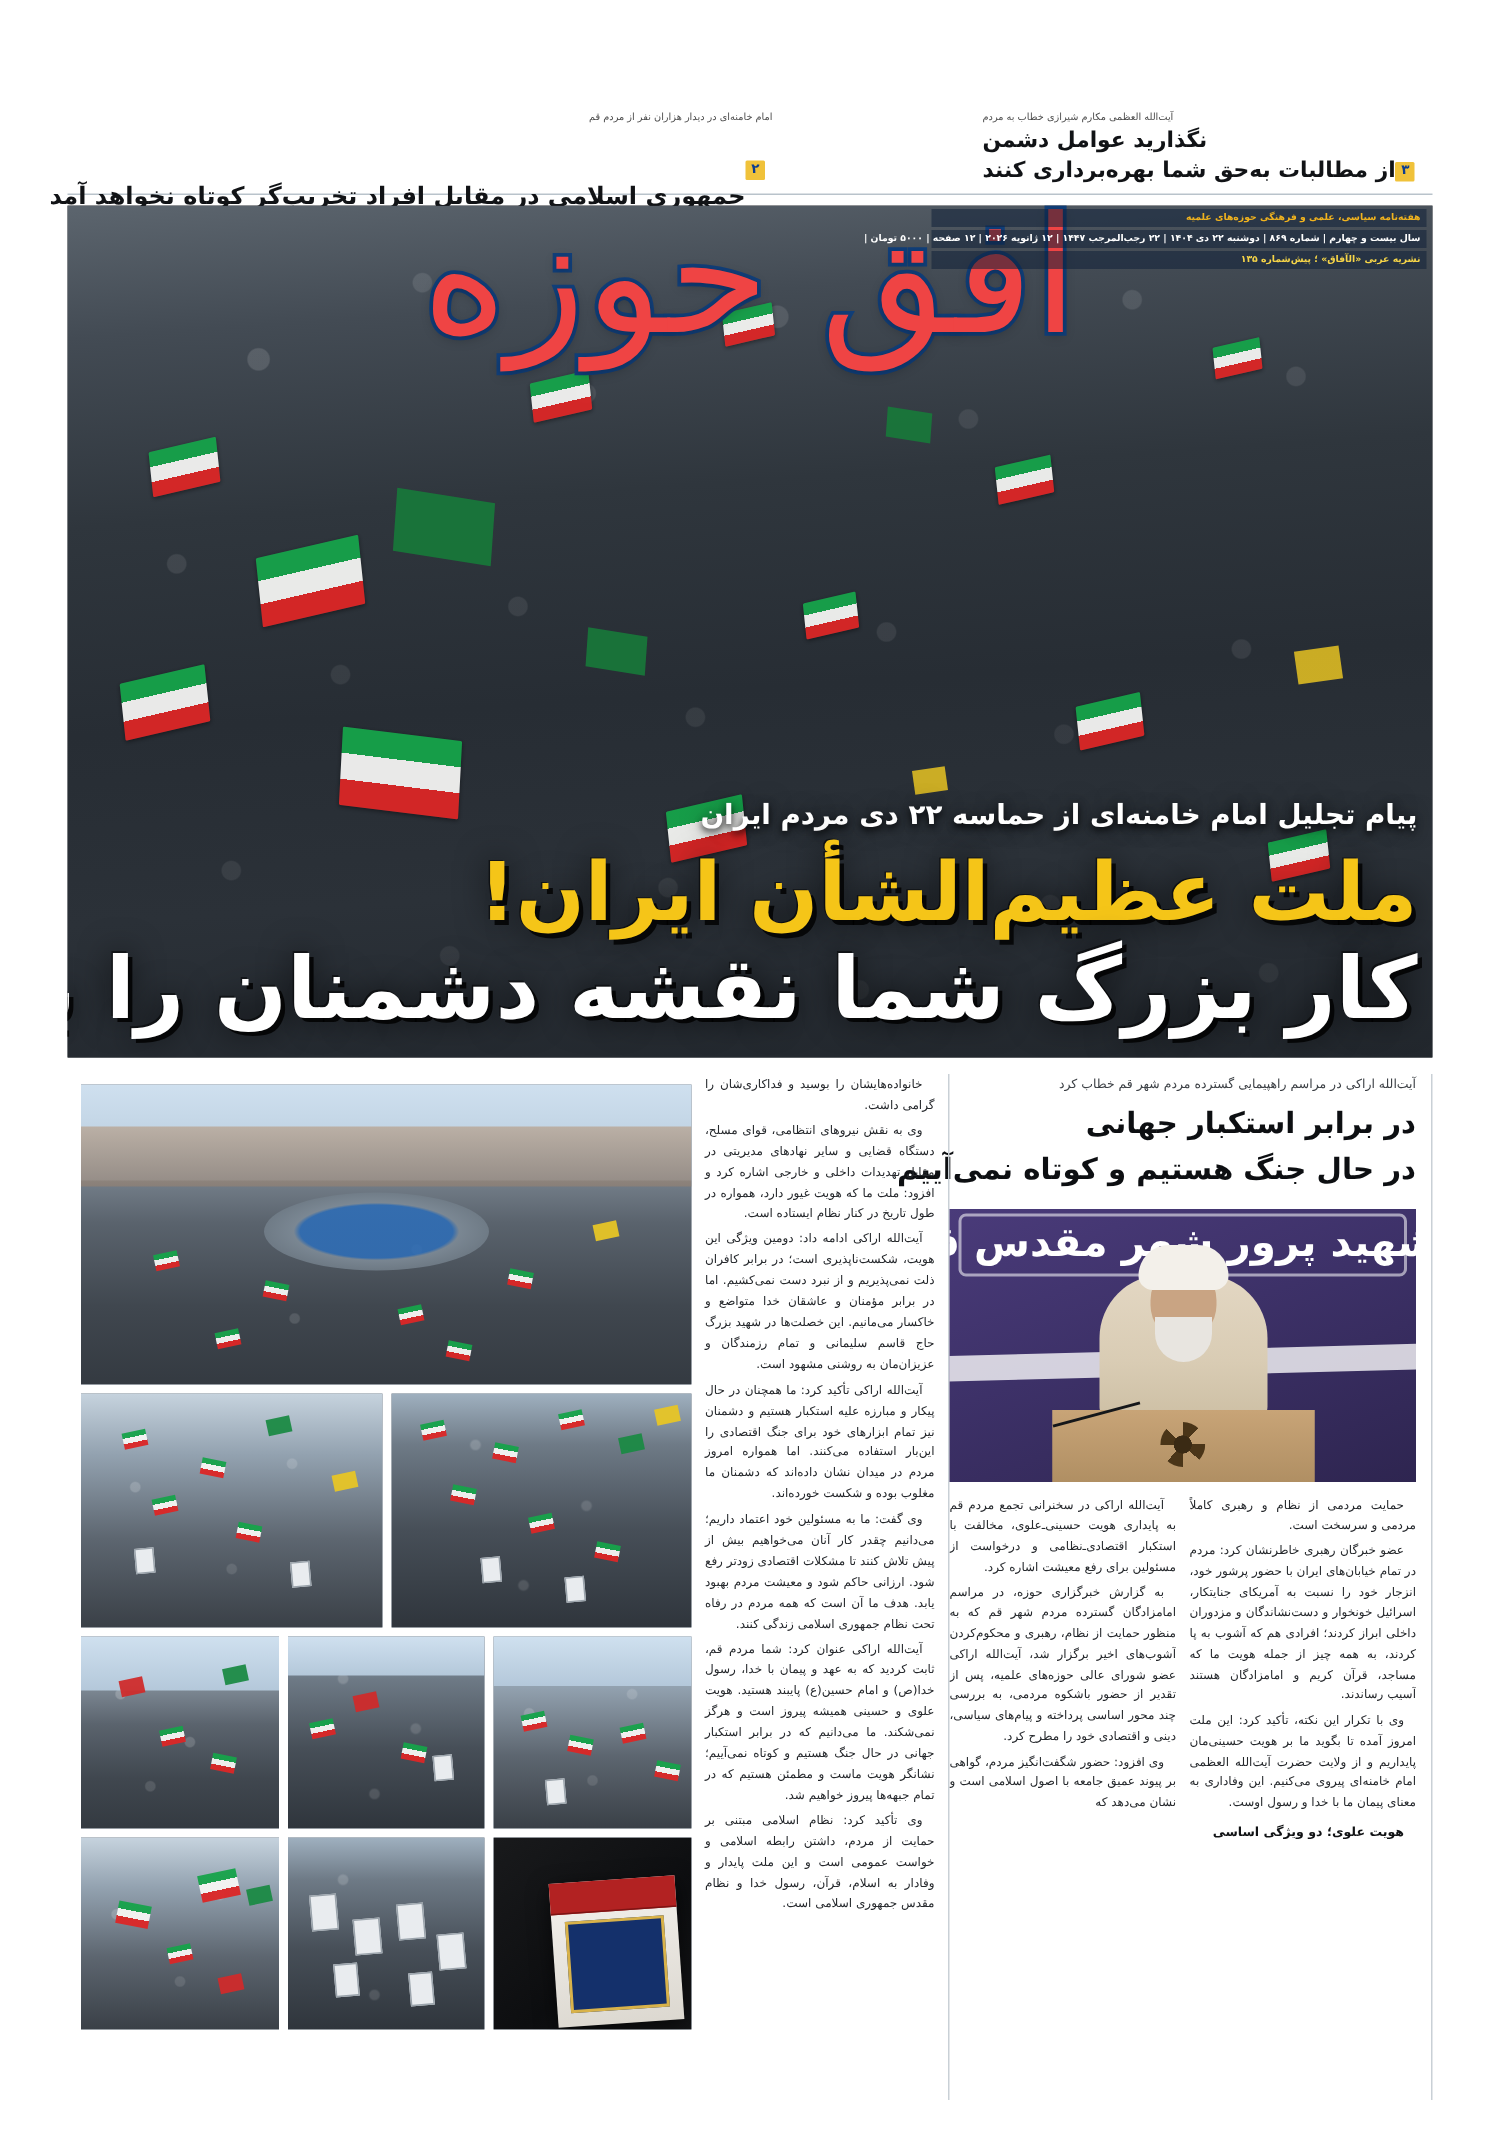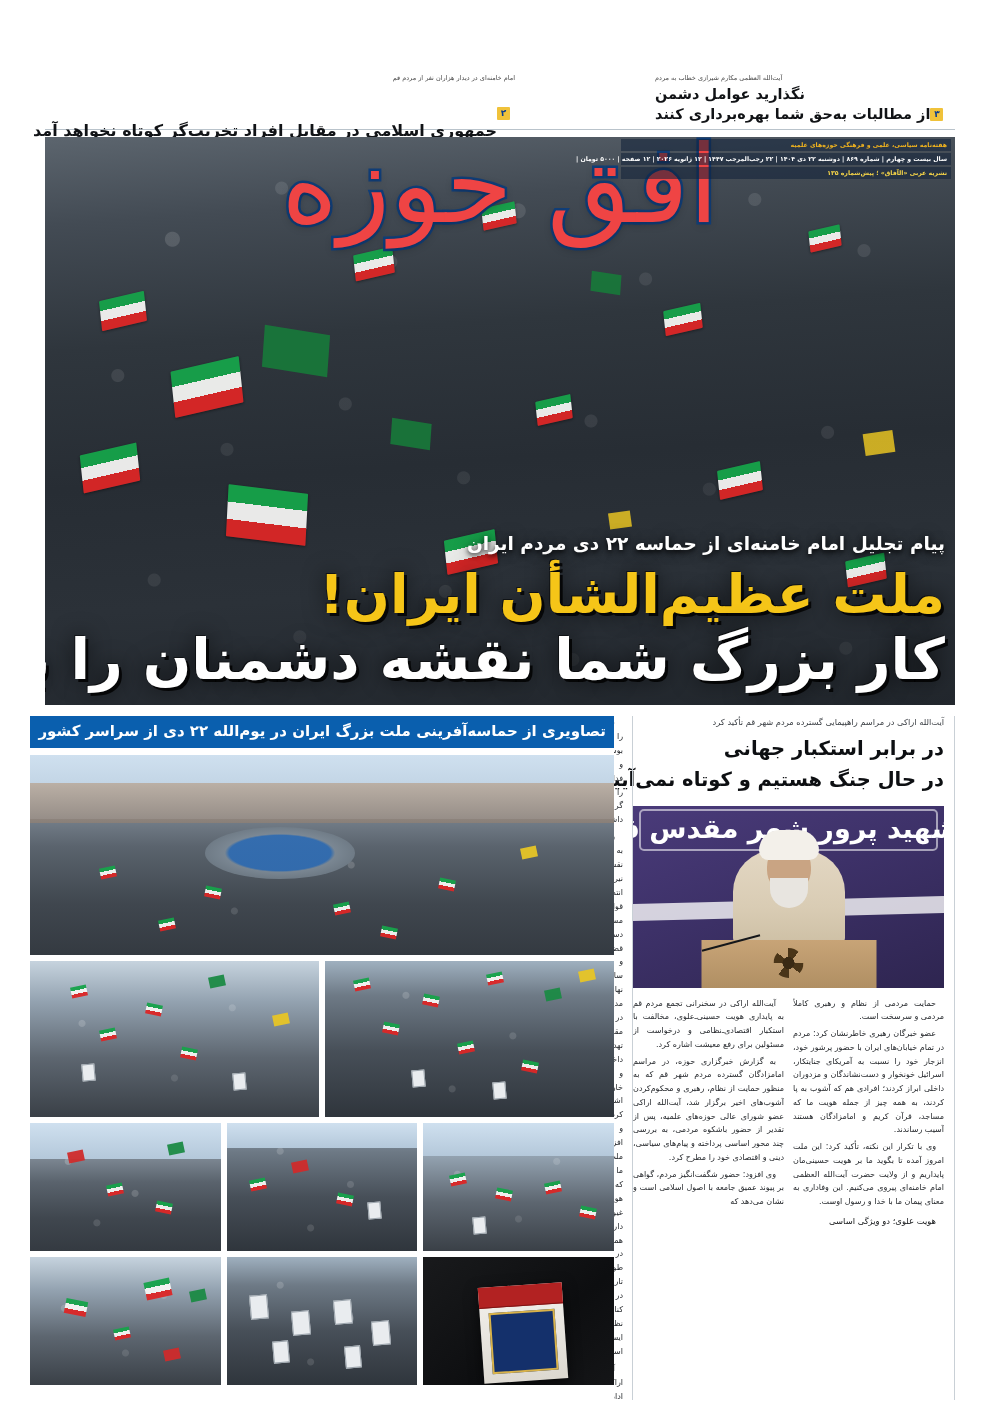--- a/index.html
+++ b/index.html
@@ -383,21 +383,21 @@
     font-size: 8px;
     line-height: 1.74;
     color: #25282c;
     text-align: justify;
     direction: rtl;
     overflow: hidden;
   }
   .col-mid p { margin-bottom: 3px; text-indent: 8px; }
   .sub-head {
     font-size: 8.4px;
-    font-weight: normal;
+    font-weight: bold;
     color: #101214;
     text-align: right;
     text-indent: 0;
     margin: 5px 0 2px;
   }
 
   
   .col-left {
     flex: 1;
     padding-inline-end: 9px;
@@ -561,21 +561,21 @@
     <div class="hero-headline">
       <div class="hero-kicker">پیام تجلیل امام خامنه‌ای از حماسه ۲۲ دی مردم ایران</div>
       <div class="hero-h1">ملت عظیم‌الشأن ایران!</div>
       <div class="hero-h2">کار بزرگ شما نقشه دشمنان را باطل کرد</div>
     </div>
   </div>
 
   <div class="lower">
 
     <div class="col-right">
-      <div class="art-kicker">آیت‌الله اراکی در مراسم راهپیمایی گسترده مردم شهر قم تأکید کرد</div>
+      <div class="art-kicker">آیت‌الله اراکی در مراسم راهپیمایی گسترده مردم شهر قم خطاب کرد</div>
       <div class="art-title">در برابر استکبار جهانی</div>
       <div class="art-title">در حال جنگ هستیم و کوتاه نمی‌آییم</div>
 
       <div class="speaker-photo">
         <div class="banner-swoosh"></div>
         <div class="banner-frame"></div>
         <div class="banner-text">شهید پرور شهر مقدس قم</div>
         <div class="mic-stand"></div>
         <div class="speaker-figure">
           <div class="speaker-head"></div>
@@ -604,21 +604,20 @@
       <p>خانواده‌هایشان را بوسید و فداکاری‌شان را گرامی داشت.</p>
       <p>وی به نقش نیروهای انتظامی، قوای مسلح، دستگاه قضایی و سایر نهادهای مدیریتی در مقابل تهدیدات داخلی و خارجی اشاره کرد و افزود: ملت ما که هویت غیور دارد، همواره در طول تاریخ در کنار نظام ایستاده است.</p>
       <p>آیت‌الله اراکی ادامه داد: دومین ویژگی این هویت، شکست‌ناپذیری است؛ در برابر کافران ذلت نمی‌پذیریم و از نبرد دست نمی‌کشیم. اما در برابر مؤمنان و عاشقان خدا متواضع و خاکسار می‌مانیم. این خصلت‌ها در شهید بزرگ حاج قاسم سلیمانی و تمام رزمندگان و عزیزان‌مان به روشنی مشهود است.</p>
       <p>آیت‌الله اراکی تأکید کرد: ما همچنان در حال پیکار و مبارزه علیه استکبار هستیم و دشمنان نیز تمام ابزارهای خود برای جنگ اقتصادی را این‌بار استفاده می‌کنند. اما همواره امروز مردم در میدان نشان داده‌اند که دشمنان ما مغلوب بوده و شکست خورده‌اند.</p>
       <p>وی گفت: ما به مسئولین خود اعتماد داریم؛ می‌دانیم چقدر کار آنان می‌خواهیم بیش از پیش تلاش کنند تا مشکلات اقتصادی زودتر رفع شود. ارزانی حاکم شود و معیشت مردم بهبود یابد. هدف ما آن است که همه مردم در رفاه تحت نظام جمهوری اسلامی زندگی کنند.</p>
       <p>آیت‌الله اراکی عنوان کرد: شما مردم قم، ثابت کردید که به عهد و پیمان با خدا، رسول خدا(ص) و امام حسین(ع) پایبند هستید. هویت علوی و حسینی همیشه پیروز است و هرگز نمی‌شکند. ما می‌دانیم که در برابر استکبار جهانی در حال جنگ هستیم و کوتاه نمی‌آییم؛ نشانگر هویت ماست و مطمئن هستیم که در تمام جبهه‌ها پیروز خواهیم شد.</p>
       <p>وی تأکید کرد: نظام اسلامی مبتنی بر حمایت از مردم، داشتن رابطه اسلامی و خواست عمومی است و این ملت پایدار و وفادار به اسلام، قرآن، رسول خدا و نظام مقدس جمهوری اسلامی است.</p>
     </div>
 
     <div class="col-left">
-      <div class="gallery-banner">تصاویری از حماسه‌آفرینی ملت بزرگ ایران در یوم‌الله ۲۲ دی از سراسر کشور</div>
 
       <div class="gallery">
 
         <div class="g-row" style="height:200px;">
           <div class="g-cell" style="flex:1;">
             <div class="ph ph-a"></div>
             <div class="sky-strip"></div>
             <div class="building-strip"></div>
             <div class="stadium-oval"></div>
             <div class="mini-flag" style="top:56%;left:12%;"></div>

